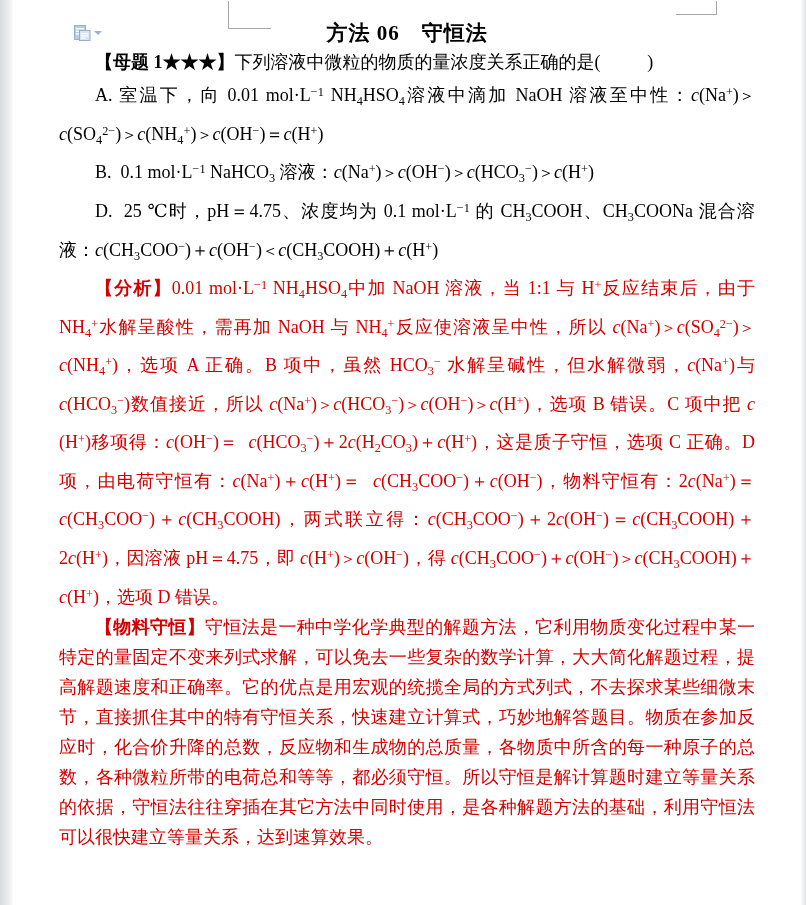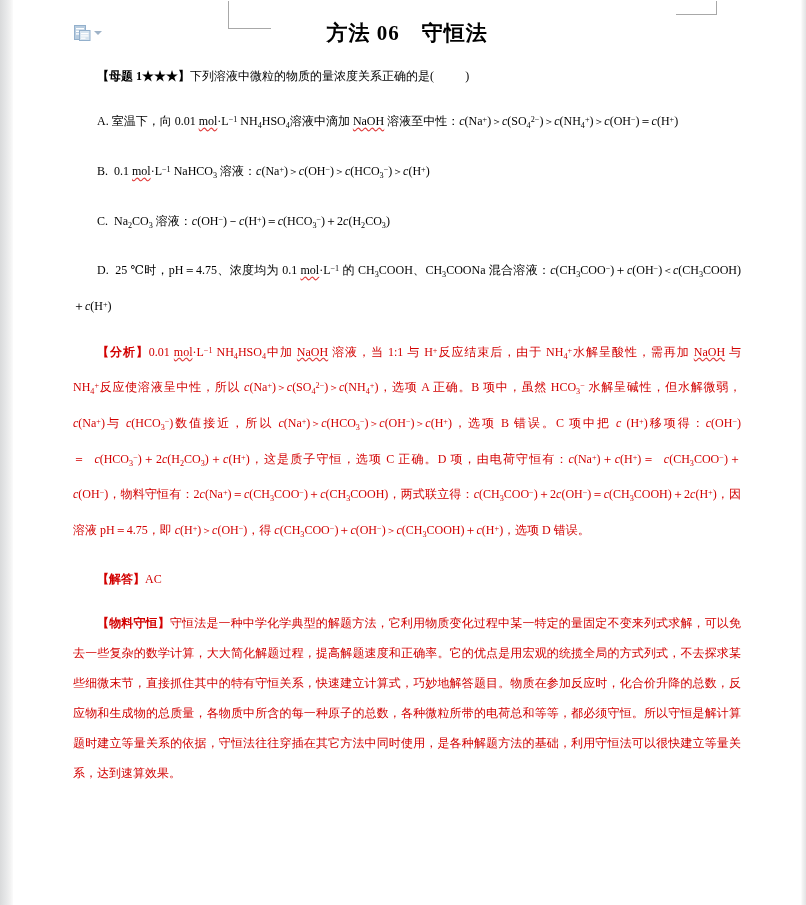--- a/index.html
+++ b/index.html
@@ -89,36 +89,35 @@
     text-align: center;
     font-weight: bold;
     font-size: 21px;
     letter-spacing: 1px;
     margin: 20px 0 0 0;
     padding: 0;
     color: #000000;
     line-height: 1.3;
   }
   .para {
-    margin: 14px;
+    margin: 0;
     padding: 0 46px 0 46px;
-    font-size: 12px;
+    font-size: 18px;
     line-height: 30px;
     color: #000000;
     text-align: justify;
     text-justify: inter-ideograph;
   }
   .para.red { color: #d20000; }
   .indent { text-indent: 2em; }
   .b { font-weight: bold; }
   .it { font-style: italic; }
   sub { font-size: 0.68em; vertical-align: -0.28em; }
   sup { font-size: 0.68em; vertical-align: 0.42em; }
   .sq {
-    text-decoration: underline;
     text-decoration-style: wavy;
     text-decoration-color: #e03b3b;
     text-decoration-skip-ink: none;
   }
   .gt { font-family: "DejaVu Sans", sans-serif; font-size: 0.9em; }
   .q-gap { display: inline-block; width: 2.6em; }
   .stars { letter-spacing: 0px; }
 </style>
 </head>
 <body>
@@ -158,35 +157,29 @@
       </p>
 
       <p class="para indent">
         <span>A.</span>&nbsp;室温下，向 0.01 <span class="sq">mol</span>·L<sup>−1</sup> NH<sub>4</sub>HSO<sub>4</sub>溶液中滴加 <span class="sq">NaOH</span> 溶液至中性：<span class="it">c</span>(Na<sup>+</sup>)<span class="gt">＞</span><span class="it">c</span>(SO<sub>4</sub><sup>2−</sup>)<span class="gt">＞</span><span class="it">c</span>(NH<sub>4</sub><sup>+</sup>)<span class="gt">＞</span><span class="it">c</span>(OH<sup>−</sup>)＝<span class="it">c</span>(H<sup>+</sup>)
       </p>
 
       <p class="para indent">
         <span>B.</span>&nbsp;&nbsp;0.1 <span class="sq">mol</span>·L<sup>−1</sup> NaHCO<sub>3</sub> 溶液：<span class="it">c</span>(Na<sup>+</sup>)<span class="gt">＞</span><span class="it">c</span>(OH<sup>−</sup>)<span class="gt">＞</span><span class="it">c</span>(HCO<sub>3</sub><sup>−</sup>)<span class="gt">＞</span><span class="it">c</span>(H<sup>+</sup>)
       </p>
 
-      <p class="para indent">
-        <span>C.</span>&nbsp;&nbsp;Na<sub>2</sub>CO<sub>3</sub> 溶液：<span class="it">c</span>(OH<sup>−</sup>)－<span class="it">c</span>(H<sup>+</sup>)＝<span class="it">c</span>(HCO<sub>3</sub><sup>−</sup>)＋2<span class="it">c</span>(H<sub>2</sub>CO<sub>3</sub>)
-      </p>
 
       <p class="para indent">
         <span>D.</span>&nbsp;&nbsp;25 ℃时，pH＝4.75、浓度均为 0.1 <span class="sq">mol</span>·L<sup>−1</sup> 的 CH<sub>3</sub>COOH、CH<sub>3</sub>COONa 混合溶液：<span class="it">c</span>(CH<sub>3</sub>COO<sup>−</sup>)＋<span class="it">c</span>(OH<sup>−</sup>)<span class="gt">＜</span><span class="it">c</span>(CH<sub>3</sub>COOH)＋<span class="it">c</span>(H<sup>+</sup>)
       </p>
 
       <p class="para red indent">
         <span class="b">【分析】</span>0.01 <span class="sq">mol</span>·L<sup>−1</sup> NH<sub>4</sub>HSO<sub>4</sub>中加 <span class="sq">NaOH</span> 溶液，当 1:1 与 H<sup>+</sup>反应结束后，由于 NH<sub>4</sub><sup>+</sup>水解呈酸性，需再加 <span class="sq">NaOH</span> 与 NH<sub>4</sub><sup>+</sup>反应使溶液呈中性，所以 <span class="it">c</span>(Na<sup>+</sup>)<span class="gt">＞</span><span class="it">c</span>(SO<sub>4</sub><sup>2−</sup>)<span class="gt">＞</span><span class="it">c</span>(NH<sub>4</sub><sup>+</sup>)，选项 A 正确。B 项中，虽然 HCO<sub>3</sub><sup>−</sup> 水解呈碱性，但水解微弱，<span class="it">c</span>(Na<sup>+</sup>)与 <span class="it">c</span>(HCO<sub>3</sub><sup>−</sup>)数值接近，所以 <span class="it">c</span>(Na<sup>+</sup>)<span class="gt">＞</span><span class="it">c</span>(HCO<sub>3</sub><sup>−</sup>)<span class="gt">＞</span><span class="it">c</span>(OH<sup>−</sup>)<span class="gt">＞</span><span class="it">c</span>(H<sup>+</sup>)，选项 B 错误。C 项中把 <span class="it">c</span> (H<sup>+</sup>)移项得：<span class="it">c</span>(OH<sup>−</sup>)＝&nbsp;&nbsp;<span class="it">c</span>(HCO<sub>3</sub><sup>−</sup>)＋2<span class="it">c</span>(H<sub>2</sub>CO<sub>3</sub>)＋<span class="it">c</span>(H<sup>+</sup>)，这是质子守恒，选项 C 正确。D 项，由电荷守恒有：<span class="it">c</span>(Na<sup>+</sup>)＋<span class="it">c</span>(H<sup>+</sup>)＝&nbsp;&nbsp;<span class="it">c</span>(CH<sub>3</sub>COO<sup>−</sup>)＋<span class="it">c</span>(OH<sup>−</sup>)，物料守恒有：2<span class="it">c</span>(Na<sup>+</sup>)＝<span class="it">c</span>(CH<sub>3</sub>COO<sup>−</sup>)＋<span class="it">c</span>(CH<sub>3</sub>COOH)，两式联立得：<span class="it">c</span>(CH<sub>3</sub>COO<sup>−</sup>)＋2<span class="it">c</span>(OH<sup>−</sup>)＝<span class="it">c</span>(CH<sub>3</sub>COOH)＋2<span class="it">c</span>(H<sup>+</sup>)，因溶液 pH＝4.75，即 <span class="it">c</span>(H<sup>+</sup>)<span class="gt">＞</span><span class="it">c</span>(OH<sup>−</sup>)，得 <span class="it">c</span>(CH<sub>3</sub>COO<sup>−</sup>)＋<span class="it">c</span>(OH<sup>−</sup>)<span class="gt">＞</span><span class="it">c</span>(CH<sub>3</sub>COOH)＋<span class="it">c</span>(H<sup>+</sup>)，选项 D 错误。
       </p>
 
-      <p class="para red indent">
-        <span class="b">【解答】</span><span>AC</span>
-      </p>
 
 
       <p class="para red indent">
         <span class="b">【物料守恒】</span><span>守恒法是一种中学化学典型的解题方法，它利用物质变化过程中某一特定的量固定不变来列式求解，可以免去一些复杂的数学计算，大大简化解题过程，提高解题速度和正确率。它的优点是用宏观的统揽全局的方式列式，不去探求某些细微末节，直接抓住其中的特有守恒关系，快速建立计算式，巧妙地解答题目。物质在参加反应时，化合价升降的总数，反应物和生成物的总质量，各物质中所含的每一种原子的总数，各种微粒所带的电荷总和等等，都必须守恒。所以守恒是解计算题时建立等量关系的依据，守恒法往往穿插在其它方法中同时使用，是各种解题方法的基础，利用守恒法可以很快建立等量关系，达到速算效果。</span>
       </p>
 
 
     </div>
   </div>
 </div>

